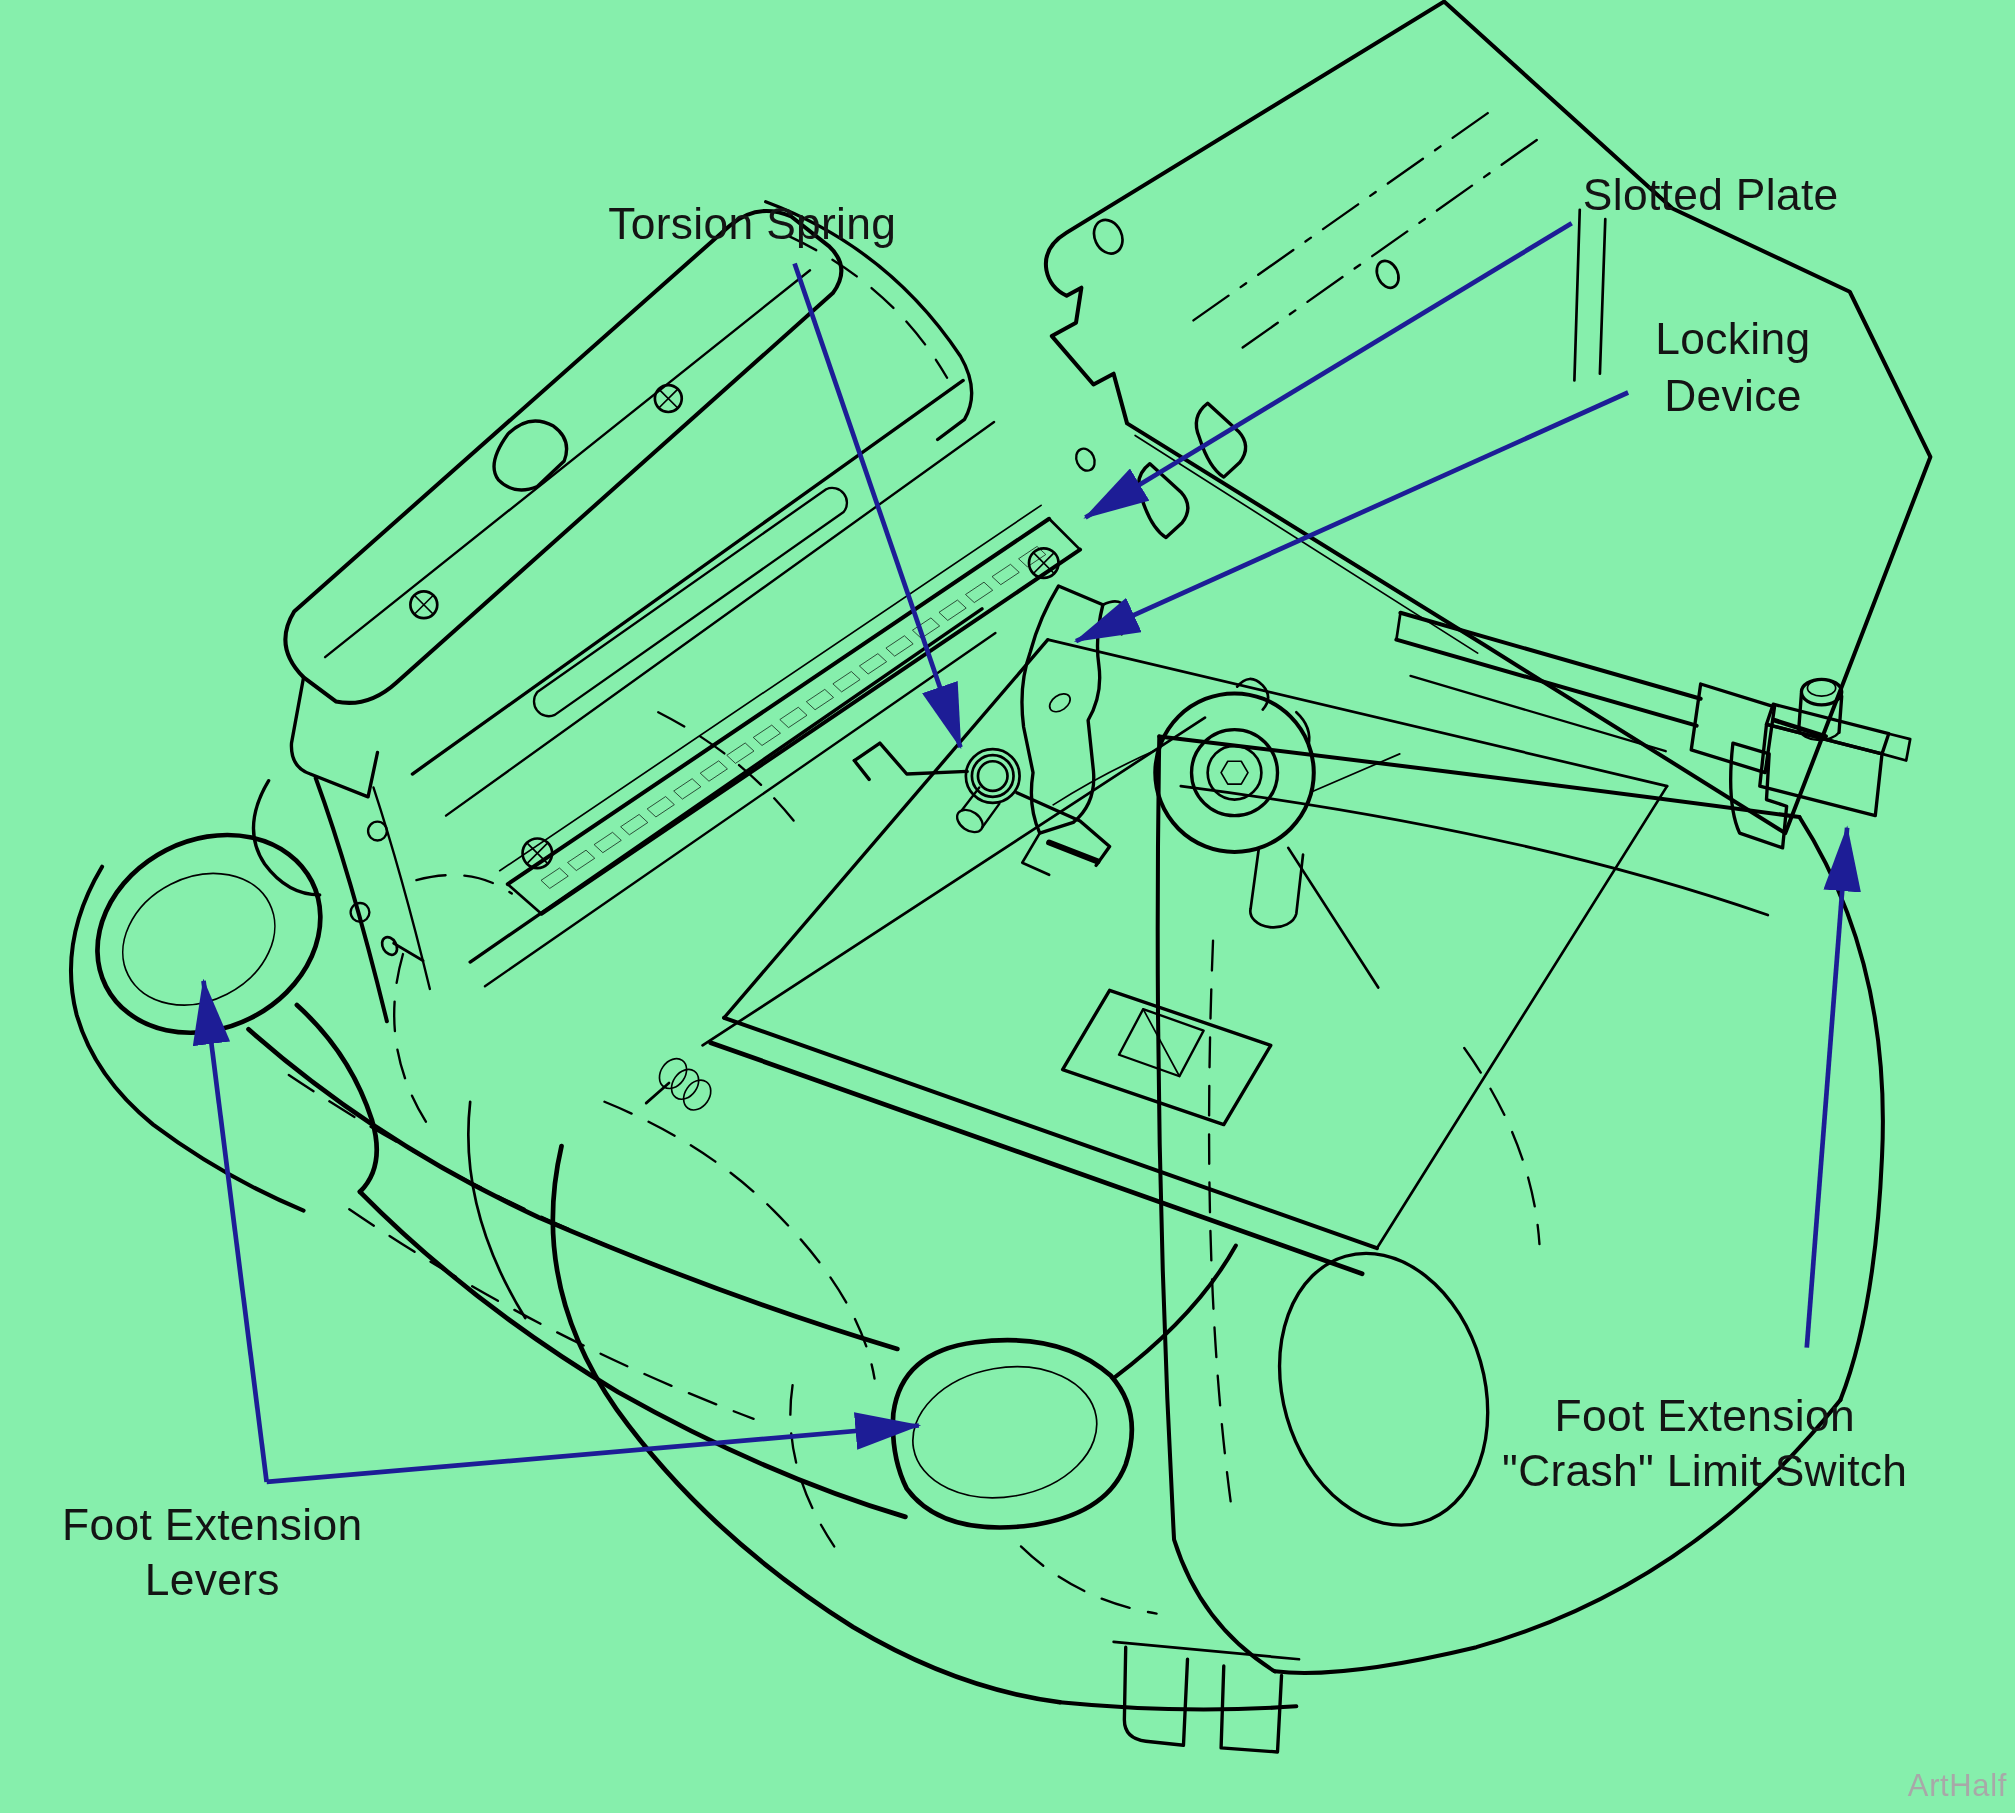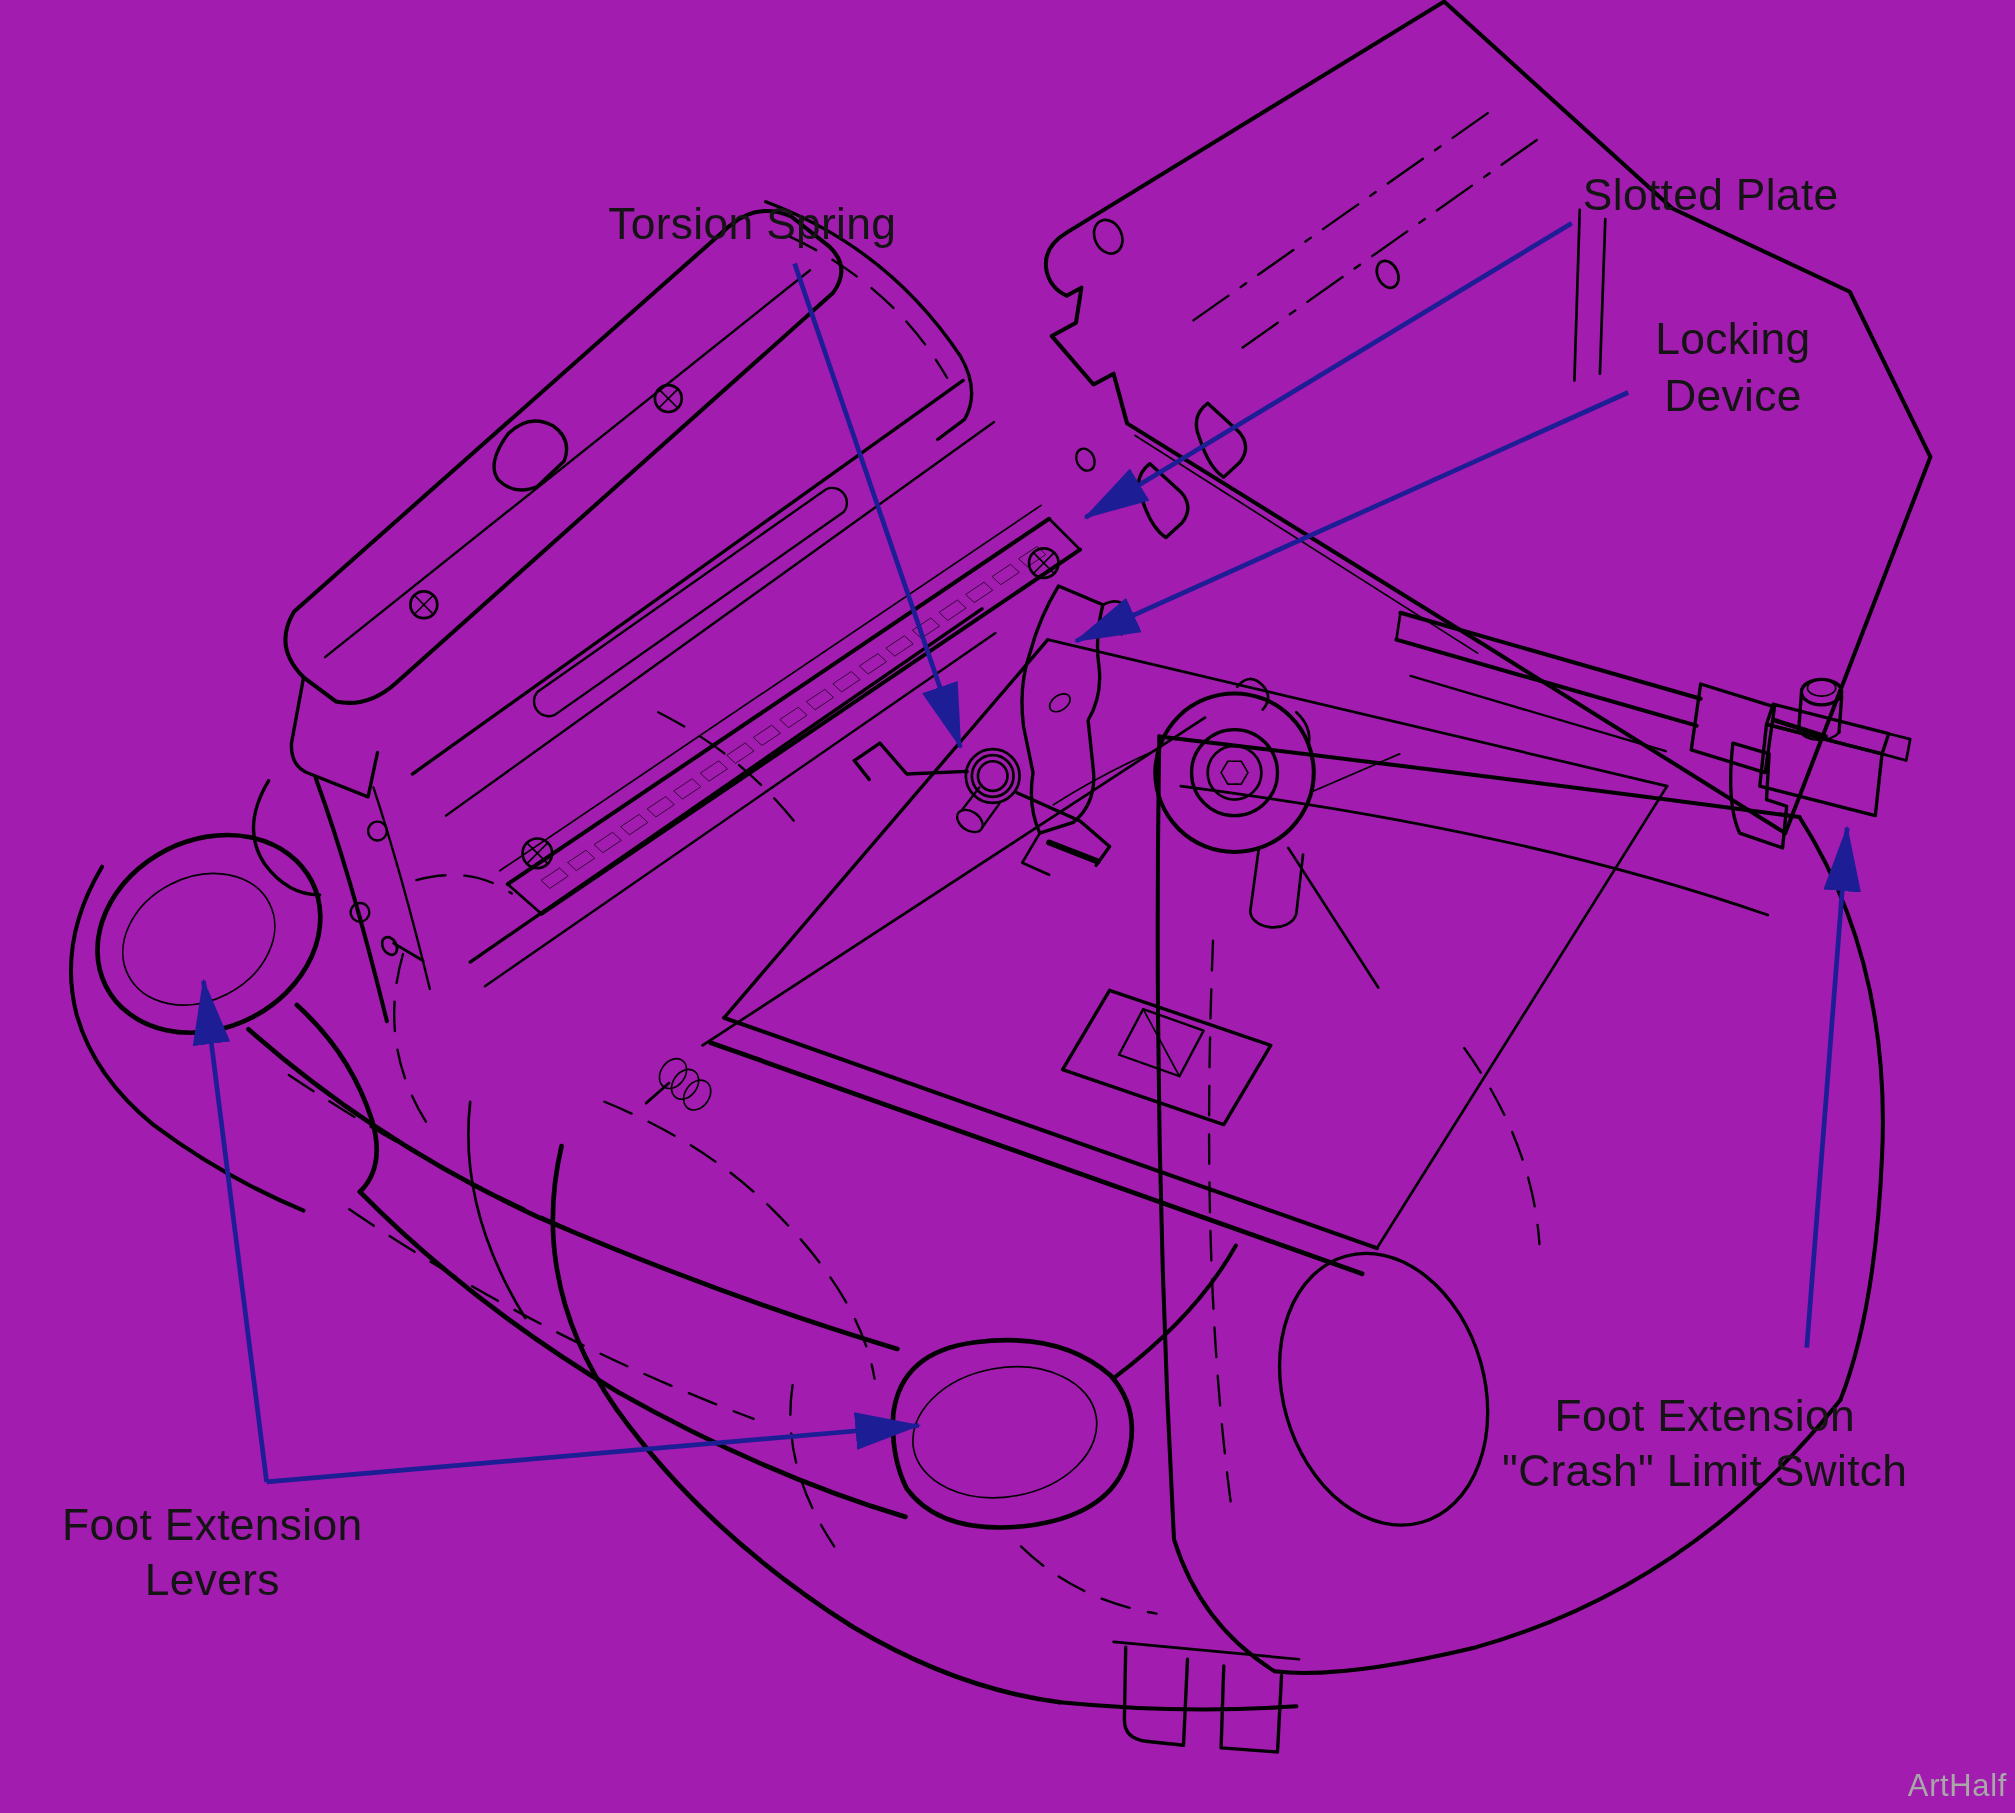--- a/index.html
+++ b/index.html
@@ -1,16 +1,16 @@
 <!DOCTYPE html>
 <html style="font-size:10.7px"><head>
 <meta charset="utf-8">
 <style>
   html,body{margin:0;padding:0;background:#ffffff;}
-  .stage{position:relative;width:2015px;height:1814px;background:#a21caf;overflow:hidden;}
+  .stage{position:relative;width:2015px;height:1814px;background:#86efac;overflow:hidden;}
   svg{display:block;width:100%;height:100%;}
   
   .art path,.art line,.art circle,.art ellipse,.art polyline{
     fill:none;stroke:#000000;stroke-linecap:round;stroke-linejoin:round;
   }
   .s7{stroke-width:7px}.s6{stroke-width:6px}.s5{stroke-width:5px}
   .s4{stroke-width:4px}.s3{stroke-width:3.5px}.s2{stroke-width:2.5px}.s8{stroke-width:9px}
   .gray{stroke:#8d8d8d}
   .dash{stroke-dasharray:44 28}
   .dashdot{stroke-dasharray:64 22 10 22}

